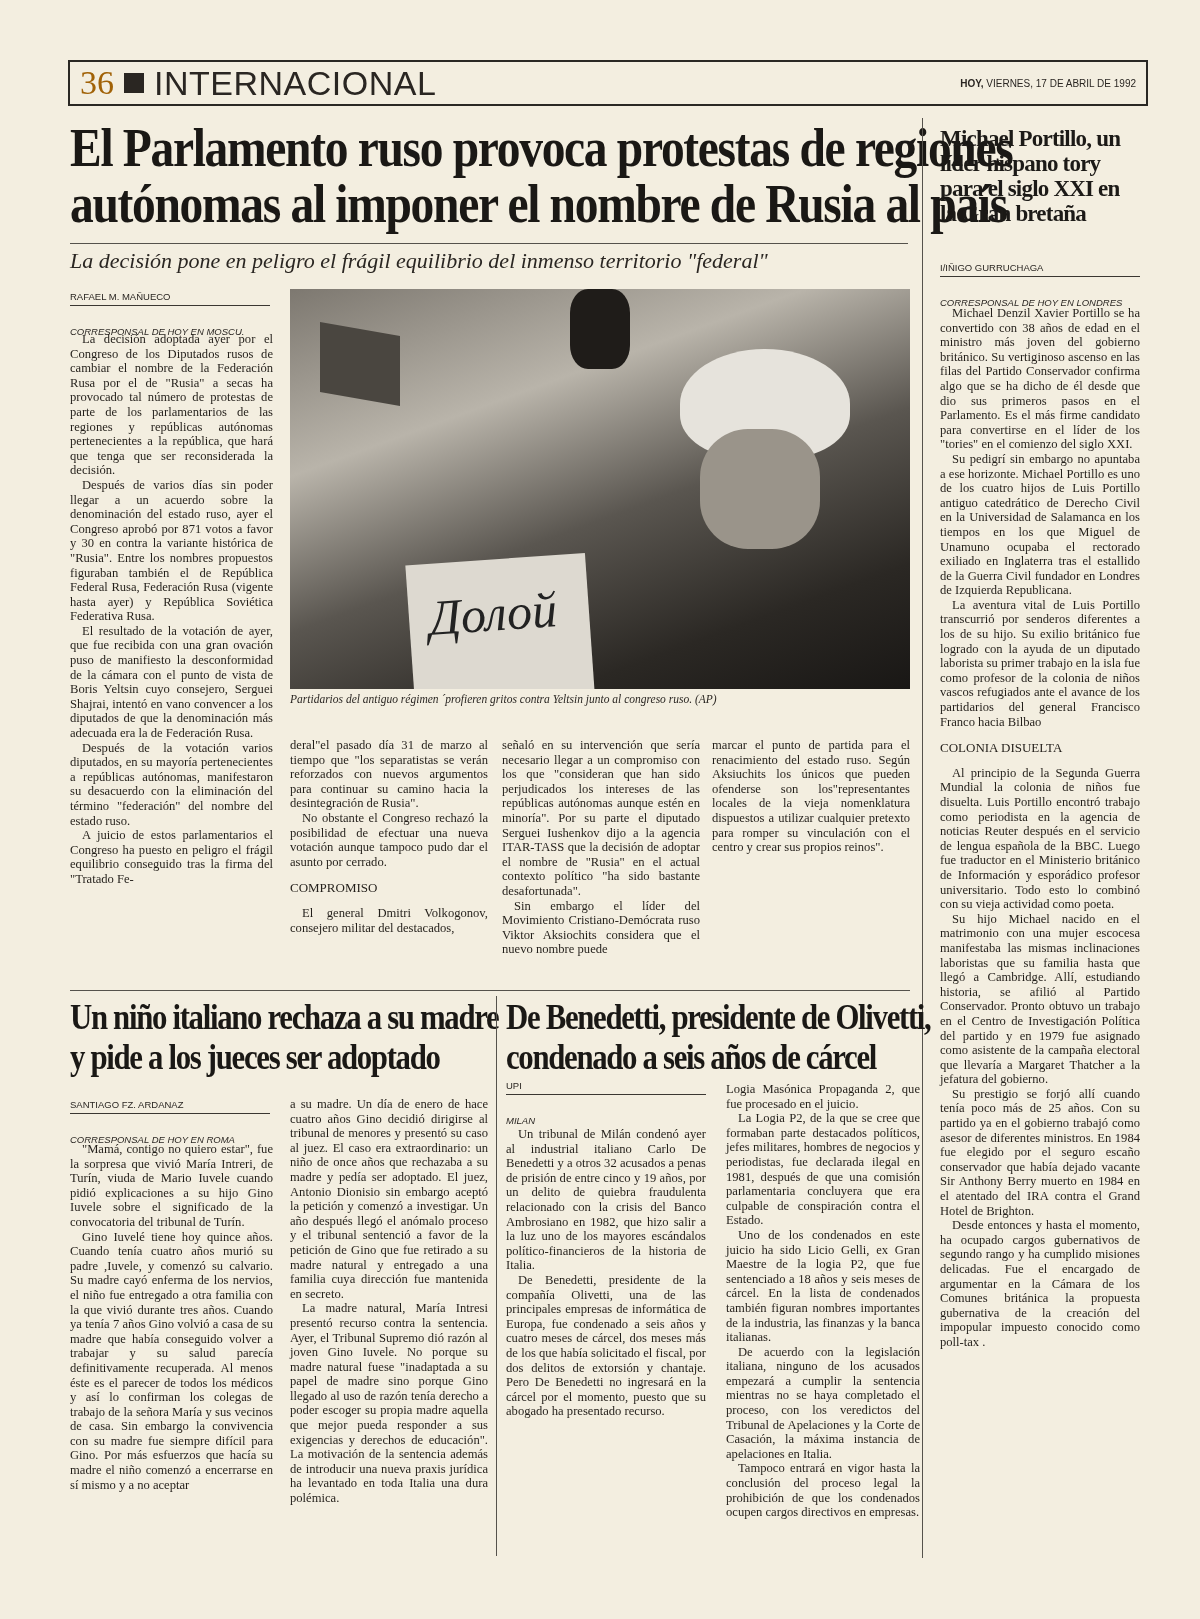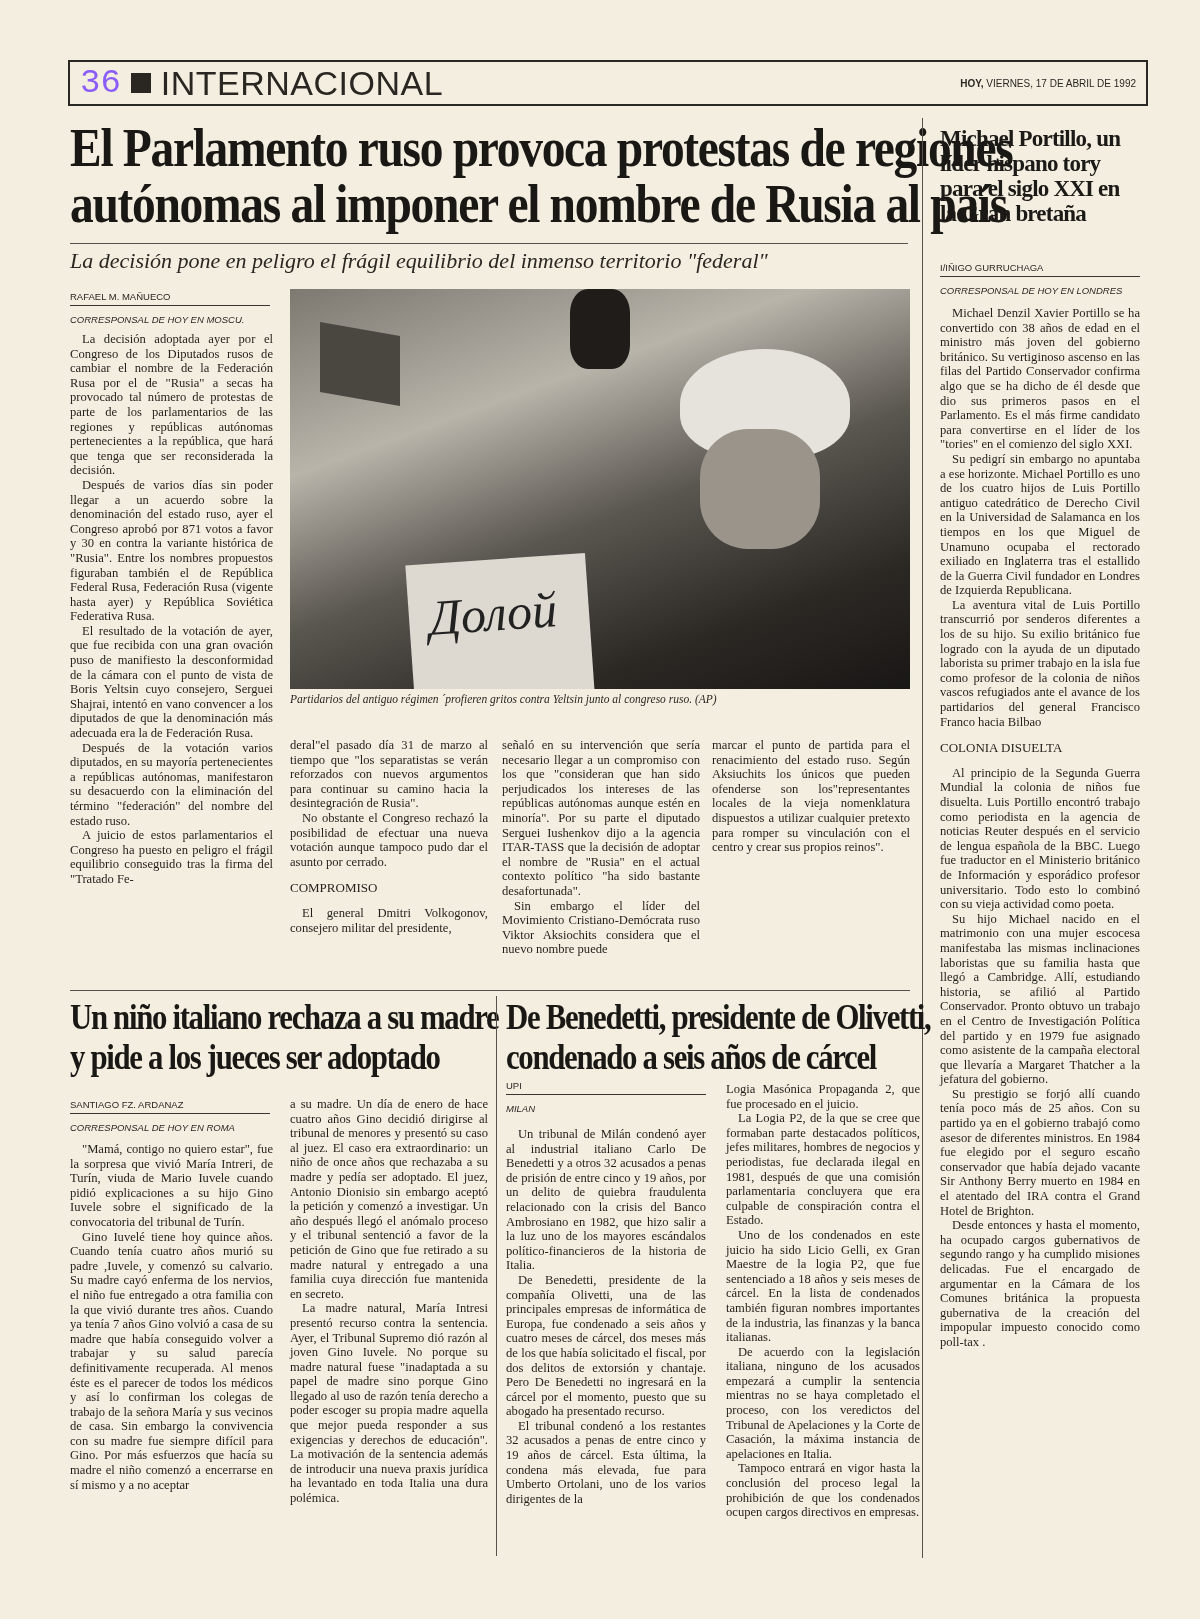--- a/index.html
+++ b/index.html
@@ -1,31 +1,31 @@
 <!DOCTYPE html>
 <html><head>
 <meta charset="utf-8">
 <style>
   * { box-sizing: border-box; margin: 0; padding: 0; }
   html, body { width: 1200px; height: 1619px; background: #f4efe2; }
   body { position: relative; font-family: "Liberation Serif", serif; color: #1c1a17; overflow: hidden; }
   .page { position: absolute; left: 0; top: 0; width: 1200px; height: 1619px; background: #f3eee0; }
 
   .masthead { position: absolute; left: 68px; top: 60px; width: 1080px; height: 46px; border: 2px solid #2a2824; display: flex; align-items: center; padding: 0 10px; }
-  .masthead .num { font-family: Liberation Mono, monospace; font-size: 34px; color: #8b5cf6; }
+  .masthead .num { font-family: Liberation Serif, serif; font-size: 34px; color: #a16207; }
   .masthead .square { display: inline-block; width: 20px; height: 20px; background: #2a2622; margin: 0 10px; }
   .masthead .section { font-family: "Liberation Sans", sans-serif; font-size: 34px; color: #2a2622; letter-spacing: 0.5px; }
   .masthead .date { margin-left: auto; font-family: "Liberation Sans", sans-serif; font-size: 10px; color: #2a2622; }
   .masthead .date b { font-weight: bold; }
 
   .abs { position: absolute; }
   .h1 { font-family: "Liberation Serif", serif; font-weight: bold; letter-spacing: -1.5px; color: #1a1815; transform: scaleX(0.88); transform-origin: left top; white-space: nowrap; }
   .sub { font-family: "Liberation Serif", serif; font-size: 22px; color: #2a2622; }
   .byline { font-family: "Liberation Sans", sans-serif; font-size: 9.5px; color: #2a2622; border-bottom: 1px solid #3a3732; padding-bottom: 3px; }
-  .corr { font-family: "Liberation Sans", sans-serif; font-style: italic; font-size: 9.5px; color: #2a2622; margin-top: 8px; }
+  .corr { font-family: "Liberation Sans", sans-serif; font-style: italic; font-size: 9.5px; color: #2a2622; margin-top: 20px; }
   .col { font-size: 12.6px; line-height: 14.6px; text-align: justify; color: #231f1a; }
   .col p { text-indent: 12px; }
   .col .sh { text-indent: 0; font-size: 13px; margin: 12px 0 10px; }
 
   .photo { position: absolute; left: 290px; top: 289px; width: 620px; height: 400px; background: linear-gradient(160deg, #7d7870 0%, #b9b4aa 30%, #5a5650 55%, #2b2824 80%, #191715 100%); overflow: hidden; }
   .photo .hat { position: absolute; left: 390px; top: 60px; width: 170px; height: 110px; border-radius: 50% 50% 40% 40%; background: #e6e3dc; }
   .photo .face { position: absolute; left: 410px; top: 140px; width: 120px; height: 120px; border-radius: 40%; background: #9a948a; }
   .photo .sign { position: absolute; left: 120px; top: 270px; width: 180px; height: 140px; background: #ddd9d0; transform: rotate(-4deg); }
   .photo .sign span { position: absolute; left: 20px; top: 25px; font-family: "Liberation Serif", serif; font-style: italic; font-size: 50px; color: #222; }
   .photo .flag { position: absolute; left: 30px; top: 40px; width: 80px; height: 70px; background: #4a4640; transform: skewY(10deg); }
@@ -75,21 +75,21 @@
     <div class="sign">
         <span>Долой</span>
       </div>
   </div>
   <div class="caption">Partidarios del antiguo régimen ´profieren gritos contra Yeltsin junto al congreso ruso. (AP)</div>
 
   <div class="abs col" style="left:290px; top:738px; width:198px;">
     <p style="text-indent:0">deral"el pasado día 31 de marzo al tiempo que "los separatistas se verán reforzados con nuevos argumentos para continuar su camino hacia la desintegración de Rusia".</p>
     <p>No obstante el Congreso rechazó la posibilidad de efectuar una nueva votación aunque tampoco pudo dar el asunto por cerrado.</p>
     <p class="sh">COMPROMISO</p>
-    <p>El general Dmitri Volkogonov, consejero militar del presidente,</p>
+    <p>El general Dmitri Volkogonov, consejero militar del destacados,</p>
   </div>
 
   <div class="abs col" style="left:502px; top:738px; width:198px;">
     <p style="text-indent:0">señaló en su intervención que sería necesario llegar a un compromiso con los que "consideran que han sido perjudicados los intereses de las repúblicas autónomas aunque estén en minoría". Por su parte el diputado Serguei Iushenkov dijo a la agencia ITAR-TASS que la decisión de adoptar el nombre de "Rusia" en el actual contexto político "ha sido bastante desafortunada".</p>
     <p>Sin embargo el líder del Movimiento Cristiano-Demócrata ruso Viktor Aksiochits considera que el nuevo nombre puede</p>
   </div>
 
   <div class="abs col" style="left:712px; top:738px; width:198px;">
     <p style="text-indent:0">marcar el punto de partida para el renacimiento del estado ruso. Según Aksiuchits los únicos que pueden ofenderse son los"representantes locales de la vieja nomenklatura dispuestos a utilizar cualquier pretexto para romper su vinculación con el centro y crear sus propios reinos".</p>
   </div>
@@ -137,21 +137,20 @@
     <div>De Benedetti, presidente de Olivetti,</div>
     <div>condenado a seis años de cárcel</div>
   </div>
   <div class="abs" style="left:506px; top:1080px; width:200px;">
     <div class="byline">UPI</div>
     <div class="corr">MILAN</div>
   </div>
   <div class="abs col" style="left:506px; top:1127px; width:200px;">
     <p>Un tribunal de Milán condenó ayer al industrial italiano Carlo De Benedetti y a otros 32 acusados a penas de prisión de entre cinco y 19 años, por un delito de quiebra fraudulenta relacionado con la crisis del Banco Ambrosiano en 1982, que hizo salir a la luz uno de los mayores escándalos político-financieros de la historia de Italia.</p>
     <p>De Benedetti, presidente de la compañía Olivetti, una de las principales empresas de informática de Europa, fue condenado a seis años y cuatro meses de cárcel, dos meses más de los que había solicitado el fiscal, por dos delitos de extorsión y chantaje. Pero De Benedetti no ingresará en la cárcel por el momento, puesto que su abogado ha presentado recurso.</p>
-    <p>El tribunal condenó a los restantes 32 acusados a penas de entre cinco y 19 años de cárcel. Esta última, la condena más elevada, fue para Umberto Ortolani, uno de los varios dirigentes de la</p>
   </div>
   <div class="abs col" style="left:726px; top:1082px; width:194px;">
     <p style="text-indent:0">Logia Masónica Propaganda 2, que fue procesado en el juicio.</p>
     <p>La Logia P2, de la que se cree que formaban parte destacados políticos, jefes militares, hombres de negocios y periodistas, fue declarada ilegal en 1981, después de que una comisión parlamentaria concluyera que era culpable de conspiración contra el Estado.</p>
     <p>Uno de los condenados en este juicio ha sido Licio Gelli, ex Gran Maestre de la logia P2, que fue sentenciado a 18 años y seis meses de cárcel. En la lista de condenados también figuran nombres importantes de la industria, las finanzas y la banca italianas.</p>
     <p>De acuerdo con la legislación italiana, ninguno de los acusados empezará a cumplir la sentencia mientras no se haya completado el proceso, con los veredictos del Tribunal de Apelaciones y la Corte de Casación, la máxima instancia de apelaciones en Italia.</p>
     <p>Tampoco entrará en vigor hasta la conclusión del proceso legal la prohibición de que los condenados ocupen cargos directivos en empresas.</p>
   </div>
 
 </div>

